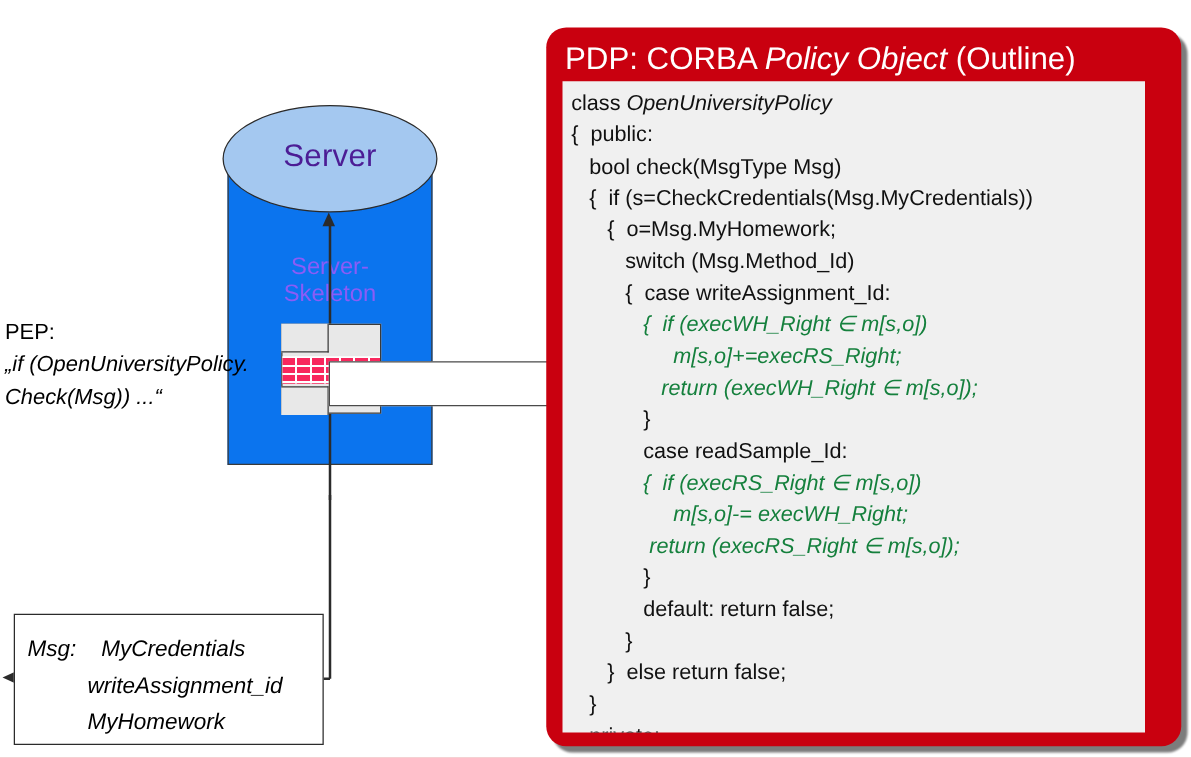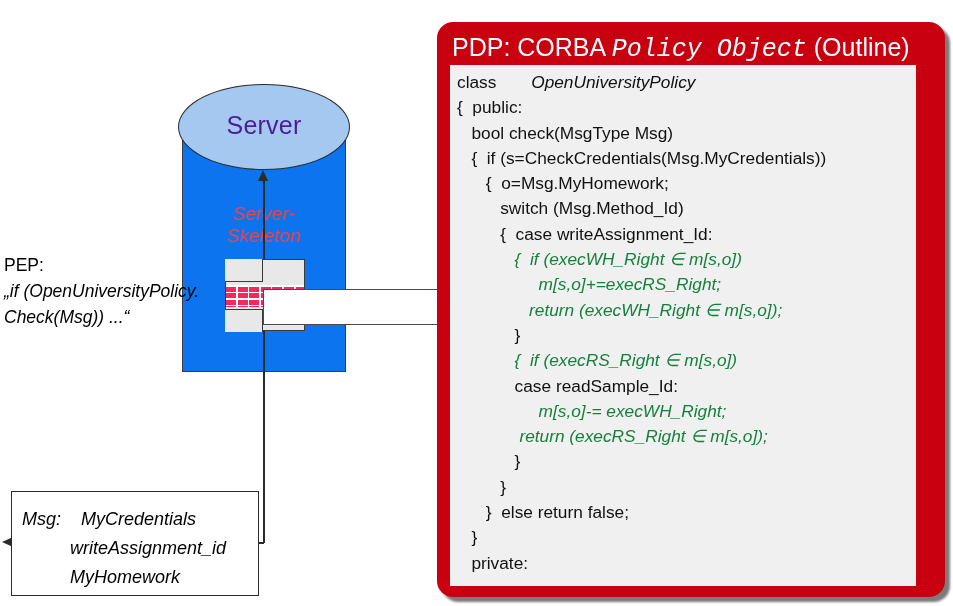--- a/index.html
+++ b/index.html
@@ -51,22 +51,21 @@
     letter-spacing: .2px;
   }
   .skeleton-label {
     position: absolute;
     left: 186px;
     top: 203px;
     width: 156px;
     text-align: center;
     font-size: 19px;
     line-height: 22px;
-    color: #ef4444;
-    font-style: italic;
+    color: #8b5cf6;
   }
 
   
   .plug {
     position: absolute;
     left: 225px;
     top: 259px;
     width: 80px;
     height: 72px;
     background: #e8e8e8;
@@ -233,39 +232,39 @@
   }
   .pdp-title {
     position: absolute;
     left: 452px;
     top: 33px;
     width: 480px;
     font-size: 25px;
     color: #ffffff;
     white-space: nowrap;
   }
-  .pdp-title .it { font-style: italic; font-family: Liberation Mono, monospace; }
+  .pdp-title .it { font-style: italic; }
 
   .pdp-code {
     position: absolute;
     left: 450px;
     top: 65px;
     width: 466px;
     height: 521px;
     background: #f0f0f0;
     box-sizing: border-box;
     padding: 5px 0 0 7px;
     font-size: 17.3px;
     line-height: 25.3px;
     color: #111111;
     overflow: hidden;
   }
   .code-line { white-space: pre; }
   .code-line.blue { color: #15803d; font-style: italic; }
-  .code-line .it { font-style: italic; margin-left: 30px; }
+  .code-line .it { font-style: italic; }
 </style>
 </head>
 <body>
 
 <div id="canvas">
 
   <div class="server-body"></div>
   <div class="server-top"></div>
   <div class="server-label">Server</div>
 
@@ -320,24 +319,25 @@
       <div class="code-line">{  public:</div>
       <div class="code-line">   bool check(MsgType Msg)</div>
       <div class="code-line">   {  if (s=CheckCredentials(Msg.MyCredentials))</div>
       <div class="code-line">      {  o=Msg.MyHomework;</div>
       <div class="code-line">         switch (Msg.Method_Id)</div>
       <div class="code-line">         {  case writeAssignment_Id:</div>
       <div class="code-line blue">            {  if (execWH_Right ∈ m[s,o])</div>
       <div class="code-line blue">                 m[s,o]+=execRS_Right;</div>
       <div class="code-line blue">               return (execWH_Right ∈ m[s,o]);</div>
       <div class="code-line">            }</div>
+      <div class="code-line">            case readSample_Id:</div>
       <div class="code-line blue">            {  if (execRS_Right ∈ m[s,o])</div>
-      <div class="code-line">            case readSample_Id:</div>
       <div class="code-line blue">                 m[s,o]-= execWH_Right;</div>
       <div class="code-line blue">             return (execRS_Right ∈ m[s,o]);</div>
       <div class="code-line">            }</div>
+      <div class="code-line">            default: return false;</div>
       <div class="code-line">         }</div>
       <div class="code-line">      }  else return false;</div>
       <div class="code-line">   }</div>
       <div class="code-line">   private:</div>
     </div>
 
 </div>
 
 </body></html>

